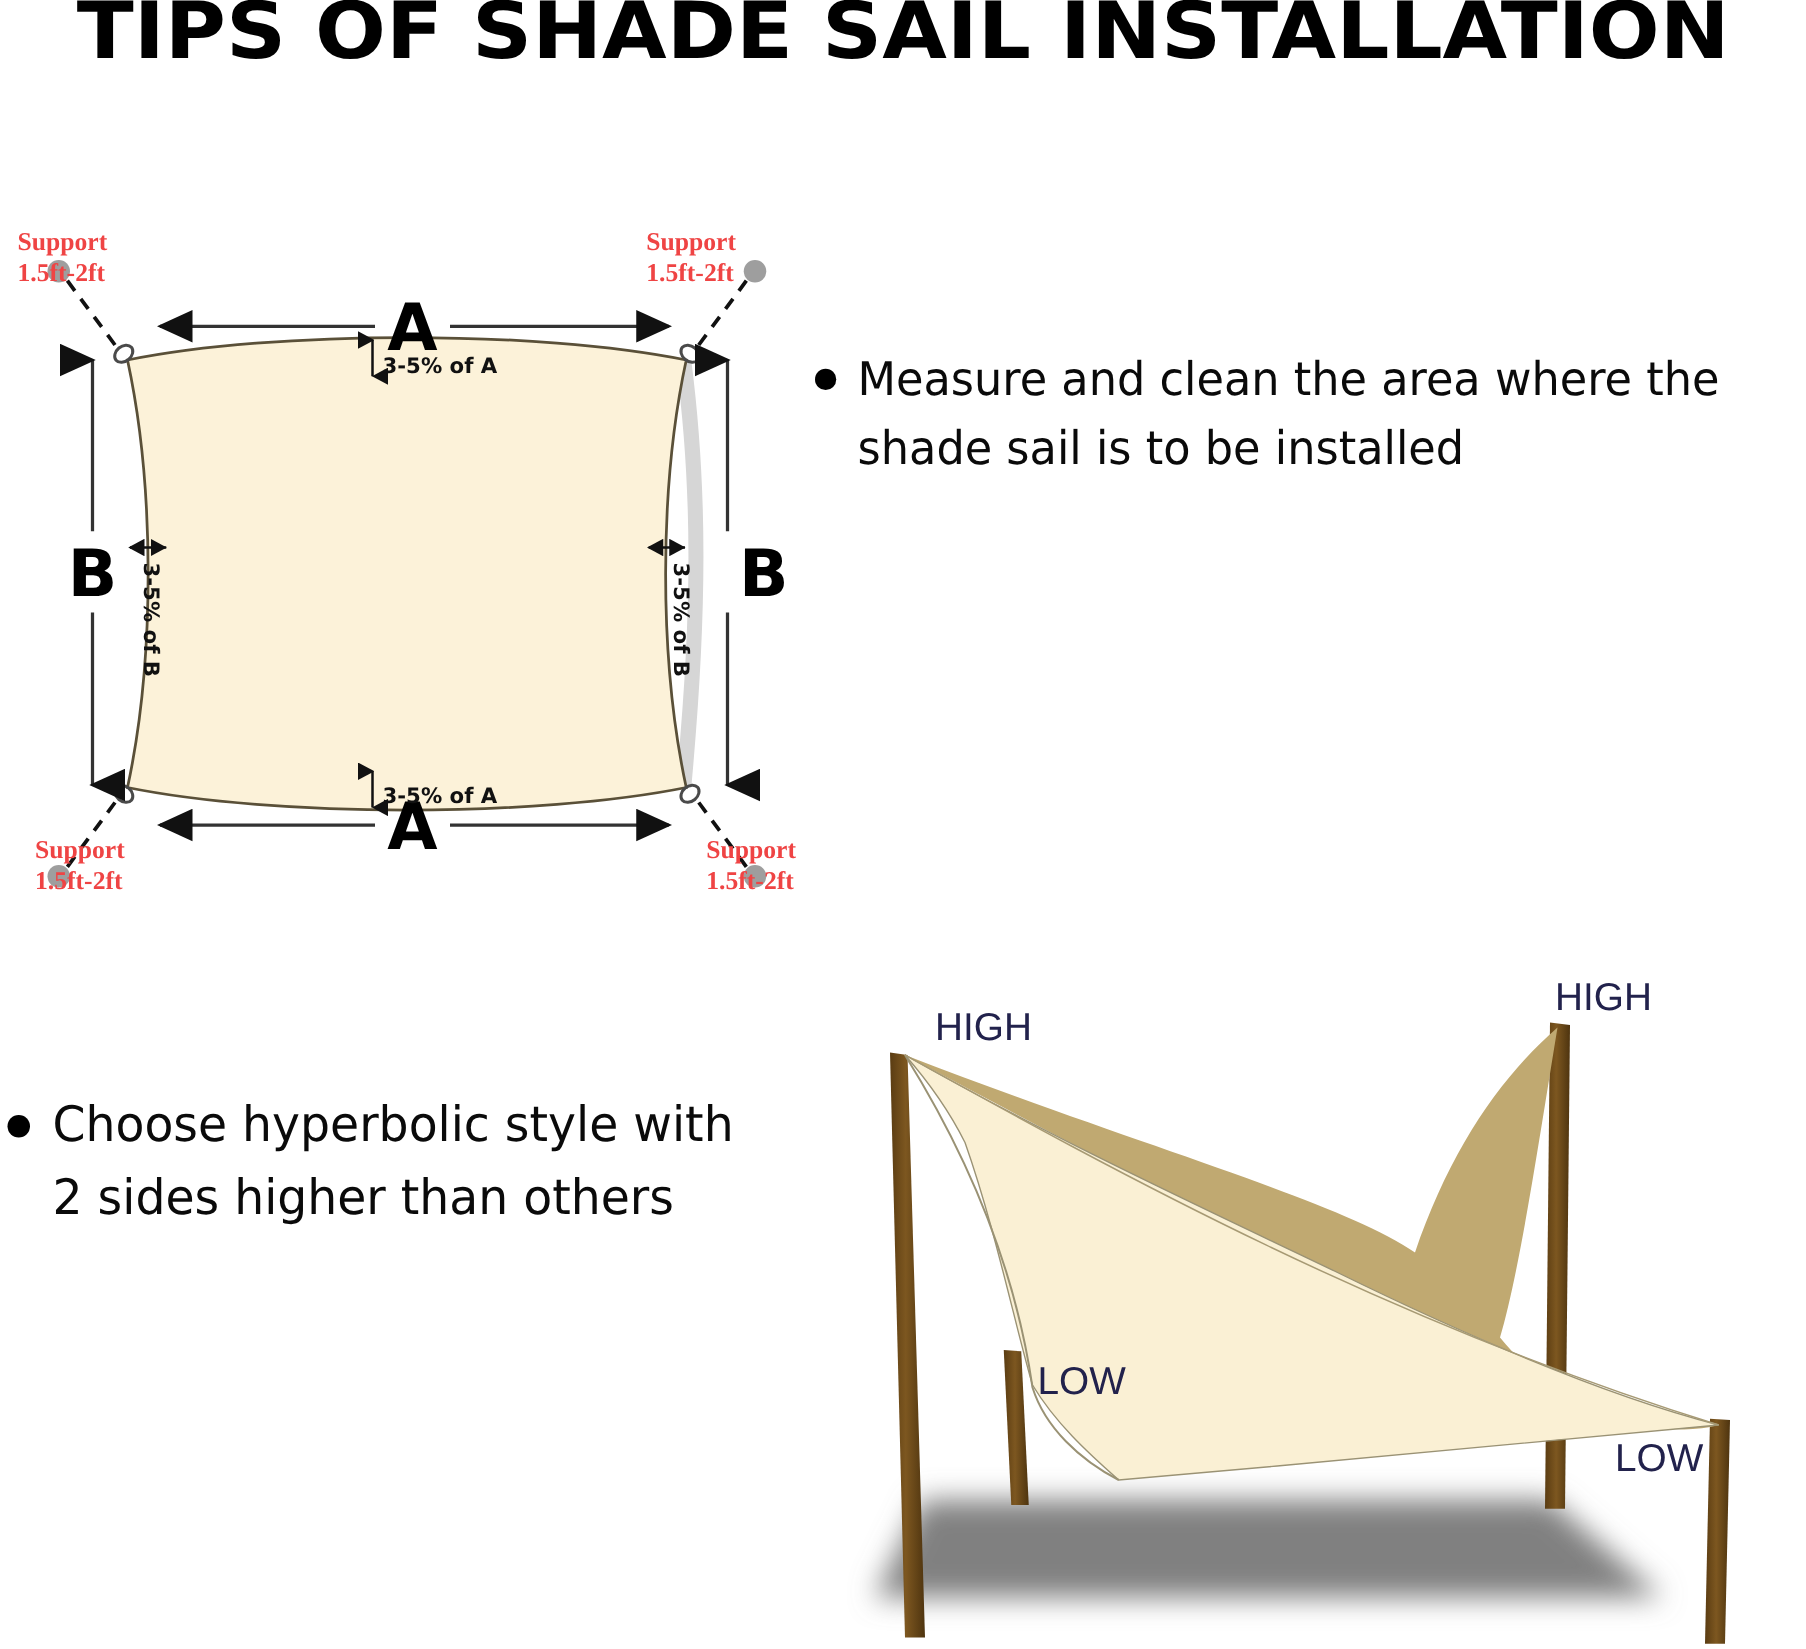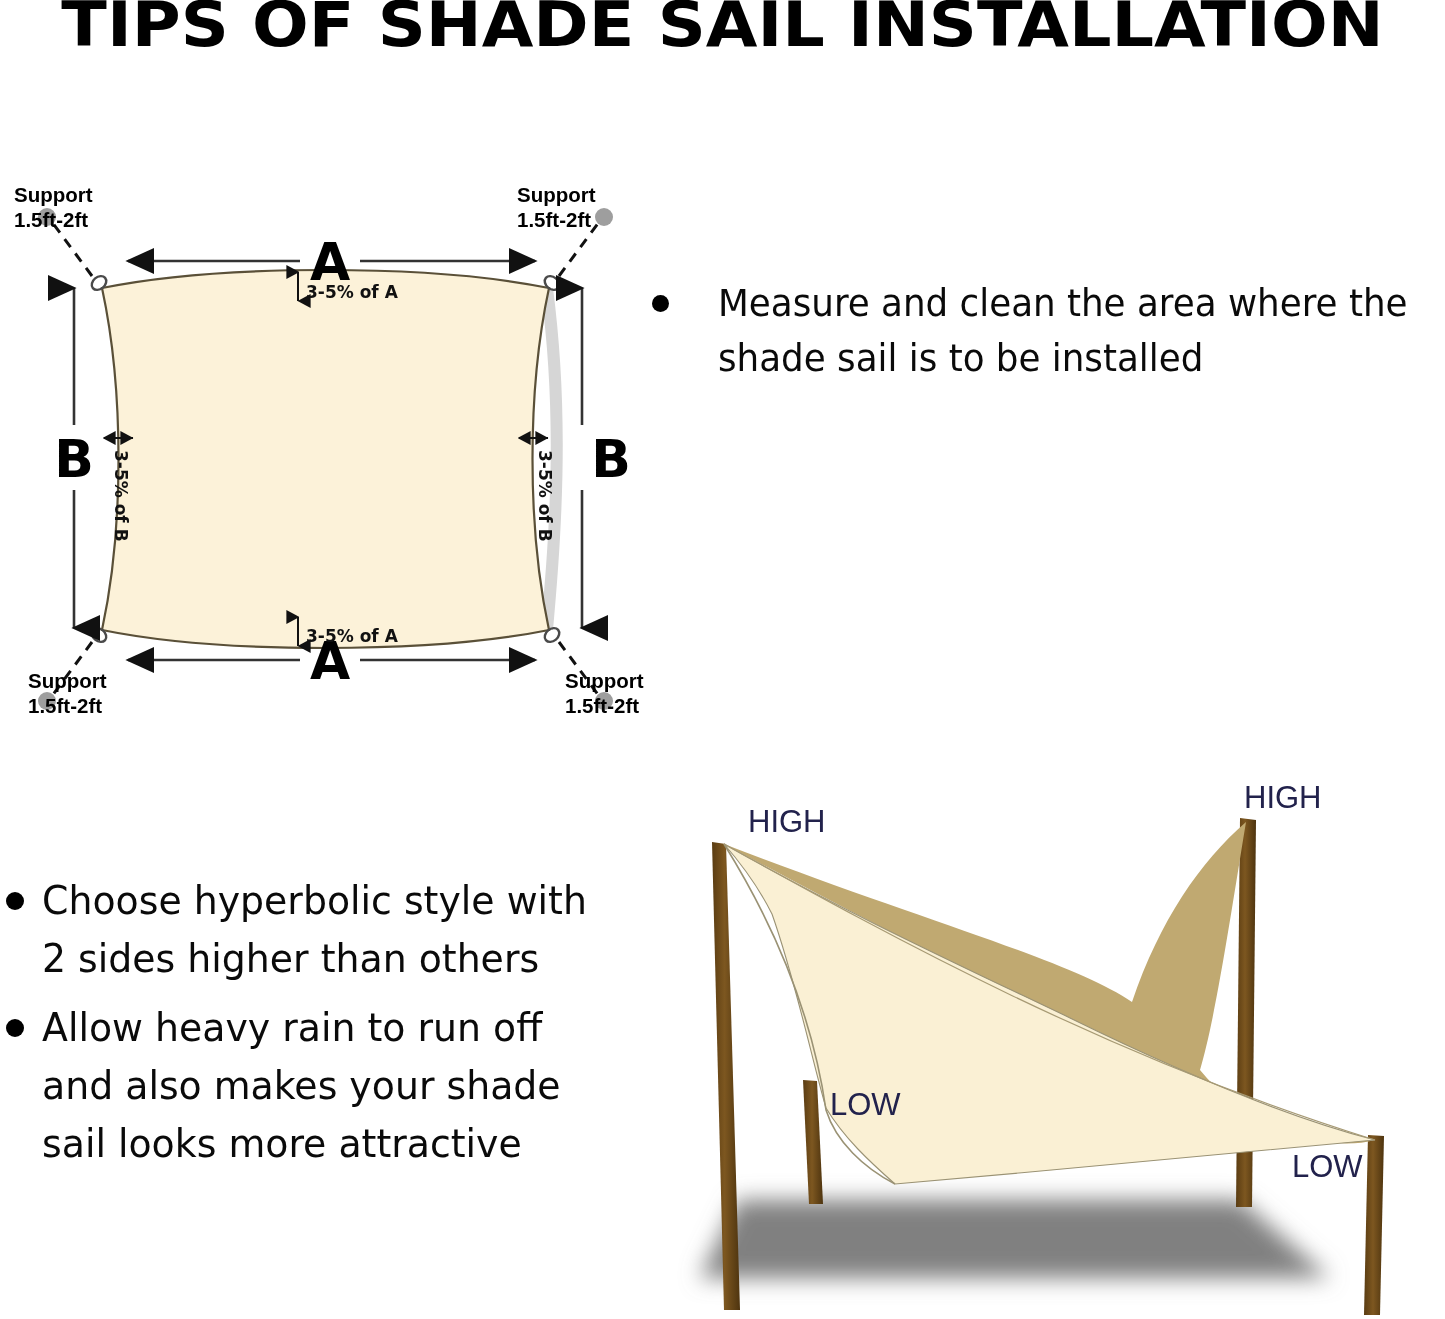--- a/index.html
+++ b/index.html
@@ -12,40 +12,40 @@
     text-align:center; line-height:78px;
     font-family:"DejaVu Sans","Liberation Sans",sans-serif;
     font-weight:bold; font-size:63px; letter-spacing:0px;
     transform:scaleX(1.06); transform-origin:center center;
     color:#000; white-space:nowrap;
   }
 
   
   .support-label{
     position:absolute;
-    font-family:Liberation Sans, sans-serif;
+    font-family:Liberation Serif, serif;
     font-weight:600; font-size:20.5px; line-height:25px;
-    color:#000000; white-space:nowrap;
+    color:#ef4444; white-space:nowrap;
   }
 
   
   .bullet-list{position:absolute;}
   .bullet-item{
     display:flex; align-items:flex-start;
     font-family:"DejaVu Sans","Liberation Sans",sans-serif;
     color:#0a0a0a;
   }
   .bullet-dot{
     flex:0 0 auto; border-radius:50%; background:#000;
   }
   .bullet-text{ flex:1 1 auto; }
 
   
   #list-right{ left:652px; top:276px; width:793px; }
-  #list-right .bullet-item{ margin-bottom:12px;gap:32px; }
+  #list-right .bullet-item{ margin-bottom:12px; }
   #list-right .bullet-dot{ width:17px;height:17px;margin-top:19px;margin-right:17px;}
   #list-right .bullet-text{
     font-size:37px; line-height:55px; font-weight:400;
     transform:scaleX(0.965); transform-origin:left center;
   }
 
   
   #list-left{ left:6px; top:872px; width:620px; }
   #list-left .bullet-item{ margin-bottom:11px; }
   #list-left .bullet-dot{ width:18px;height:18px;margin-top:20px;margin-right:18px;}
@@ -195,24 +195,20 @@
   <div class="bullet-item">
     <span class="bullet-dot"></span>
     <span class="bullet-text">Measure and clean the area where the shade sail is to be installed</span>
   </div>
 </div>
 
 <div id="list-left" class="bullet-list">
   <div class="bullet-item">
     <span class="bullet-dot"></span>
     <span class="bullet-text">Choose hyperbolic style with 2 sides higher than others</span>
-  </div>
-  <div class="bullet-item">
-    <span class="bullet-dot"></span>
-    <span class="bullet-text">Allow heavy rain to run off and also makes your shade sail looks more attractive</span>
   </div>
 </div>
 
 <svg id="hyper-diagram" viewBox="0 0 805 549">
   <defs>
     <filter id="blurShadow" x="-25%" y="-40%" width="150%" height="190%">
       <feGaussianBlur stdDeviation="11"></feGaussianBlur>
     </filter>
     <linearGradient id="poleGrad" x1="0" y1="0" x2="1" y2="0">
       <stop offset="0%" stop-color="#5a3c12"></stop>

